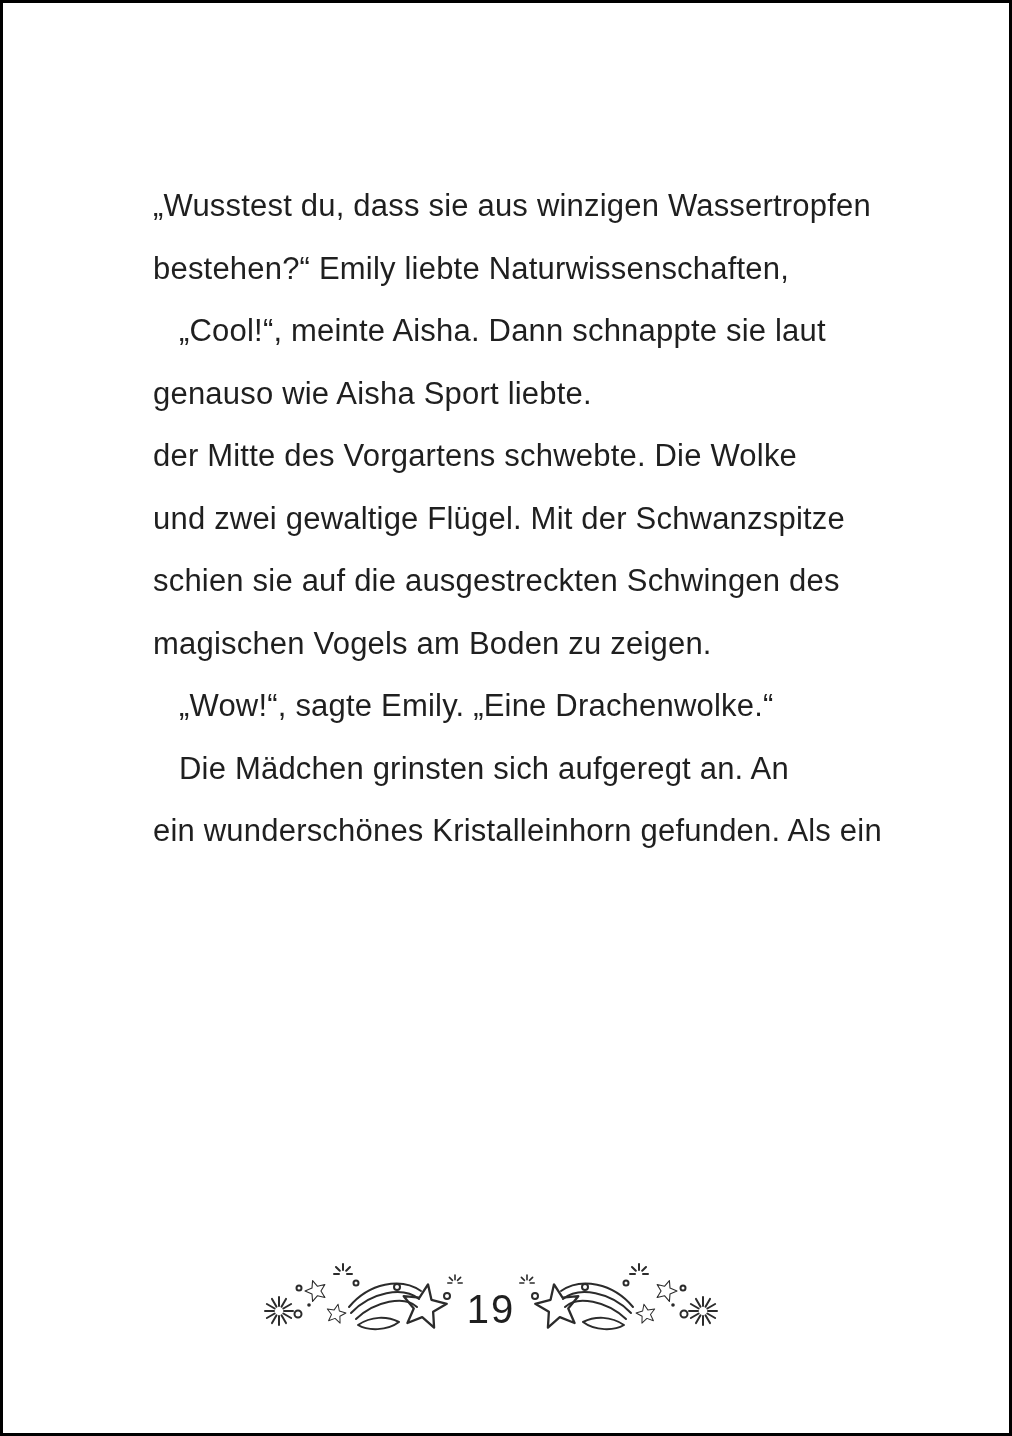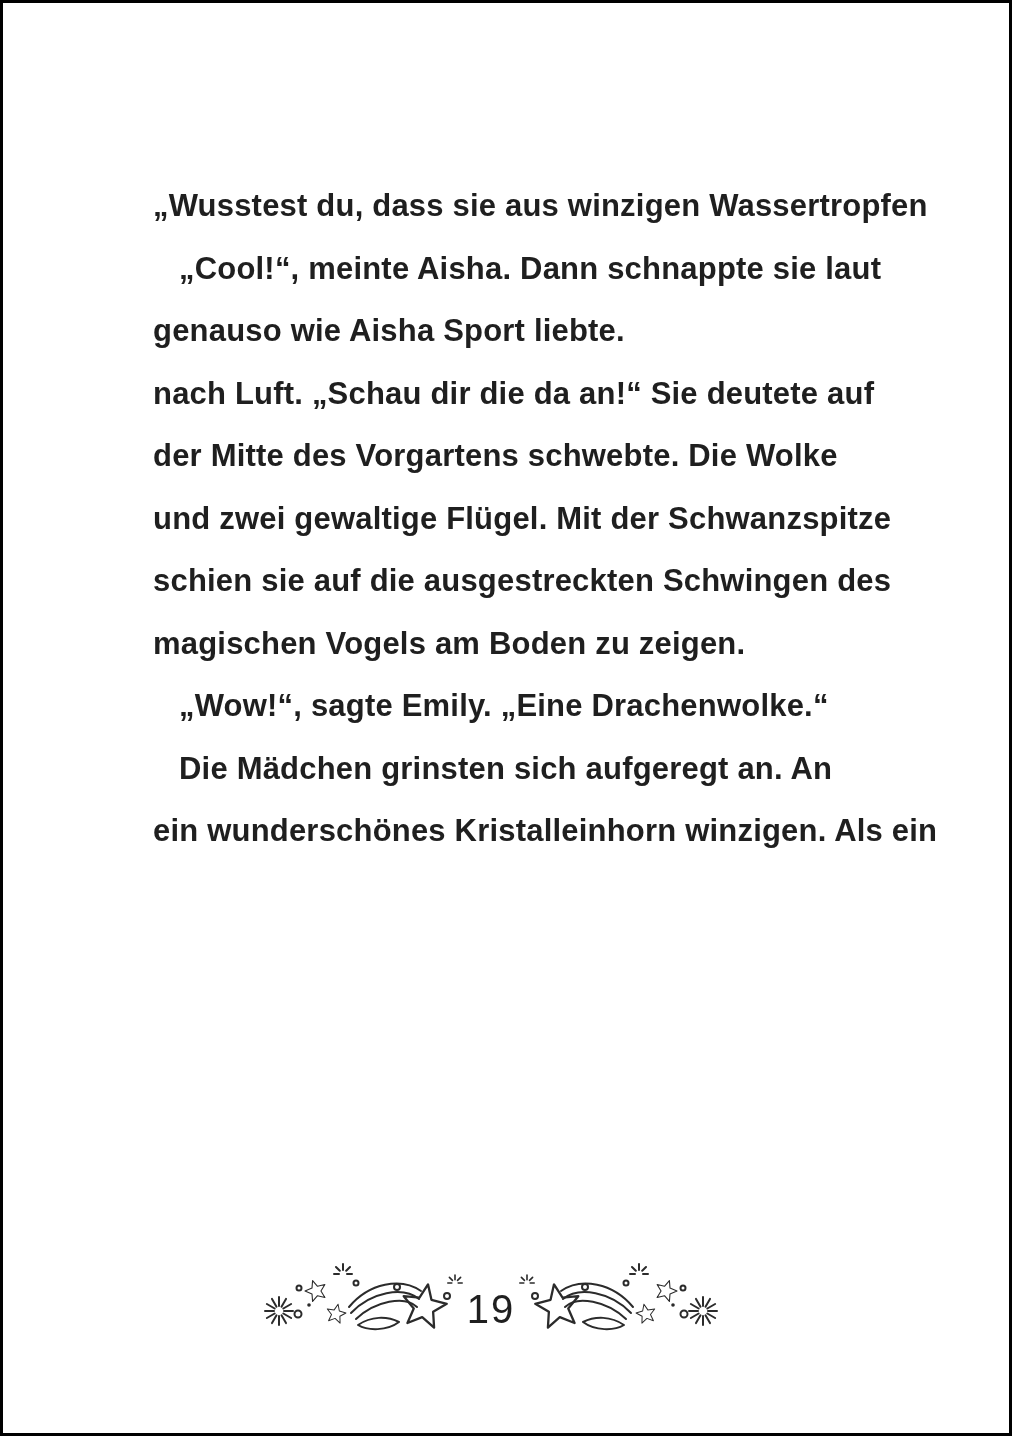--- a/index.html
+++ b/index.html
@@ -16,21 +16,20 @@
     border: 3px solid var(--frame, #000000);
     overflow: hidden;
     font-family: "Liberation Sans", sans-serif;
   }
   .text-block {
     position: absolute;
     left: 150px;
     top: 172px;
     width: 730px;
     color: var(--text, #1f1f1f);
-    font-weight: bold;
   }
   .line {
     white-space: nowrap;
     font-size: 31px;
     line-height: 62.5px;
     height: 62.5px;
     letter-spacing: 0.2px;
   }
   .line.indent {
     padding-left: 26px;
@@ -58,30 +57,30 @@
     letter-spacing: 2px;
   }
 </style>
 </head>
 <body>
 
 <div class="page">
 
   <div class="text-block" id="text-block">
       <div class="line">„Wusstest du, dass sie aus winzigen Wassertropfen</div>
+      <div class="line">bestehen?“ Emily liebte Naturwissenschaften,</div>
       <div class="line indent">„Cool!“, meinte Aisha. Dann schnappte sie laut</div>
       <div class="line">genauso wie Aisha Sport liebte.</div>
-      <div class="line">nach Luft. „Schau dir die da an!“ Sie deutete auf</div>
       <div class="line">der Mitte des Vorgartens schwebte. Die Wolke</div>
       <div class="line">und zwei gewaltige Flügel. Mit der Schwanzspitze</div>
       <div class="line">schien sie auf die ausgestreckten Schwingen des</div>
       <div class="line">magischen Vogels am Boden zu zeigen.</div>
       <div class="line indent">„Wow!“, sagte Emily. „Eine Drachenwolke.“</div>
       <div class="line indent">Die Mädchen grinsten sich aufgeregt an. An</div>
-      <div class="line">ein wunderschönes Kristalleinhorn winzigen. Als ein</div>
+      <div class="line">ein wunderschönes Kristalleinhorn gefunden. Als ein</div>
     </div>
 
   <div class="footer">
     <svg width="460" height="82" viewBox="0 0 460 82">
       <defs>
         <path id="star" d="M0,-20 L5.29,-7.28 L19.02,-6.18 L8.56,2.78 L11.76,16.18 L0,9 L-11.76,16.18 L-8.56,2.78 L-19.02,-6.18 L-5.29,-7.28 Z"></path>
         <path id="burst" d="M5,0L14,0 M4.33,2.5L12.12,7 M2.5,4.33L7,12.12 M0,5L0,14 M-2.5,4.33L-7,12.12 M-4.33,2.5L-12.12,7 M-5,0L-14,0 M-4.33,-2.5L-12.12,-7 M-2.5,-4.33L-7,-12.12 M0,-5L0,-14 M2.5,-4.33L7,-12.12 M4.33,-2.5L12.12,-7"></path>
         <path id="sparkle" d="M0,-4L0,-10 M3.2,-3.2L7,-7 M-3.2,-3.2L-7,-7 M4,0L9,0 M-4,0L-9,0"></path>
         <g id="orn">
           <use href="#burst" transform="translate(18,50)" class="orn-stroke"></use>

